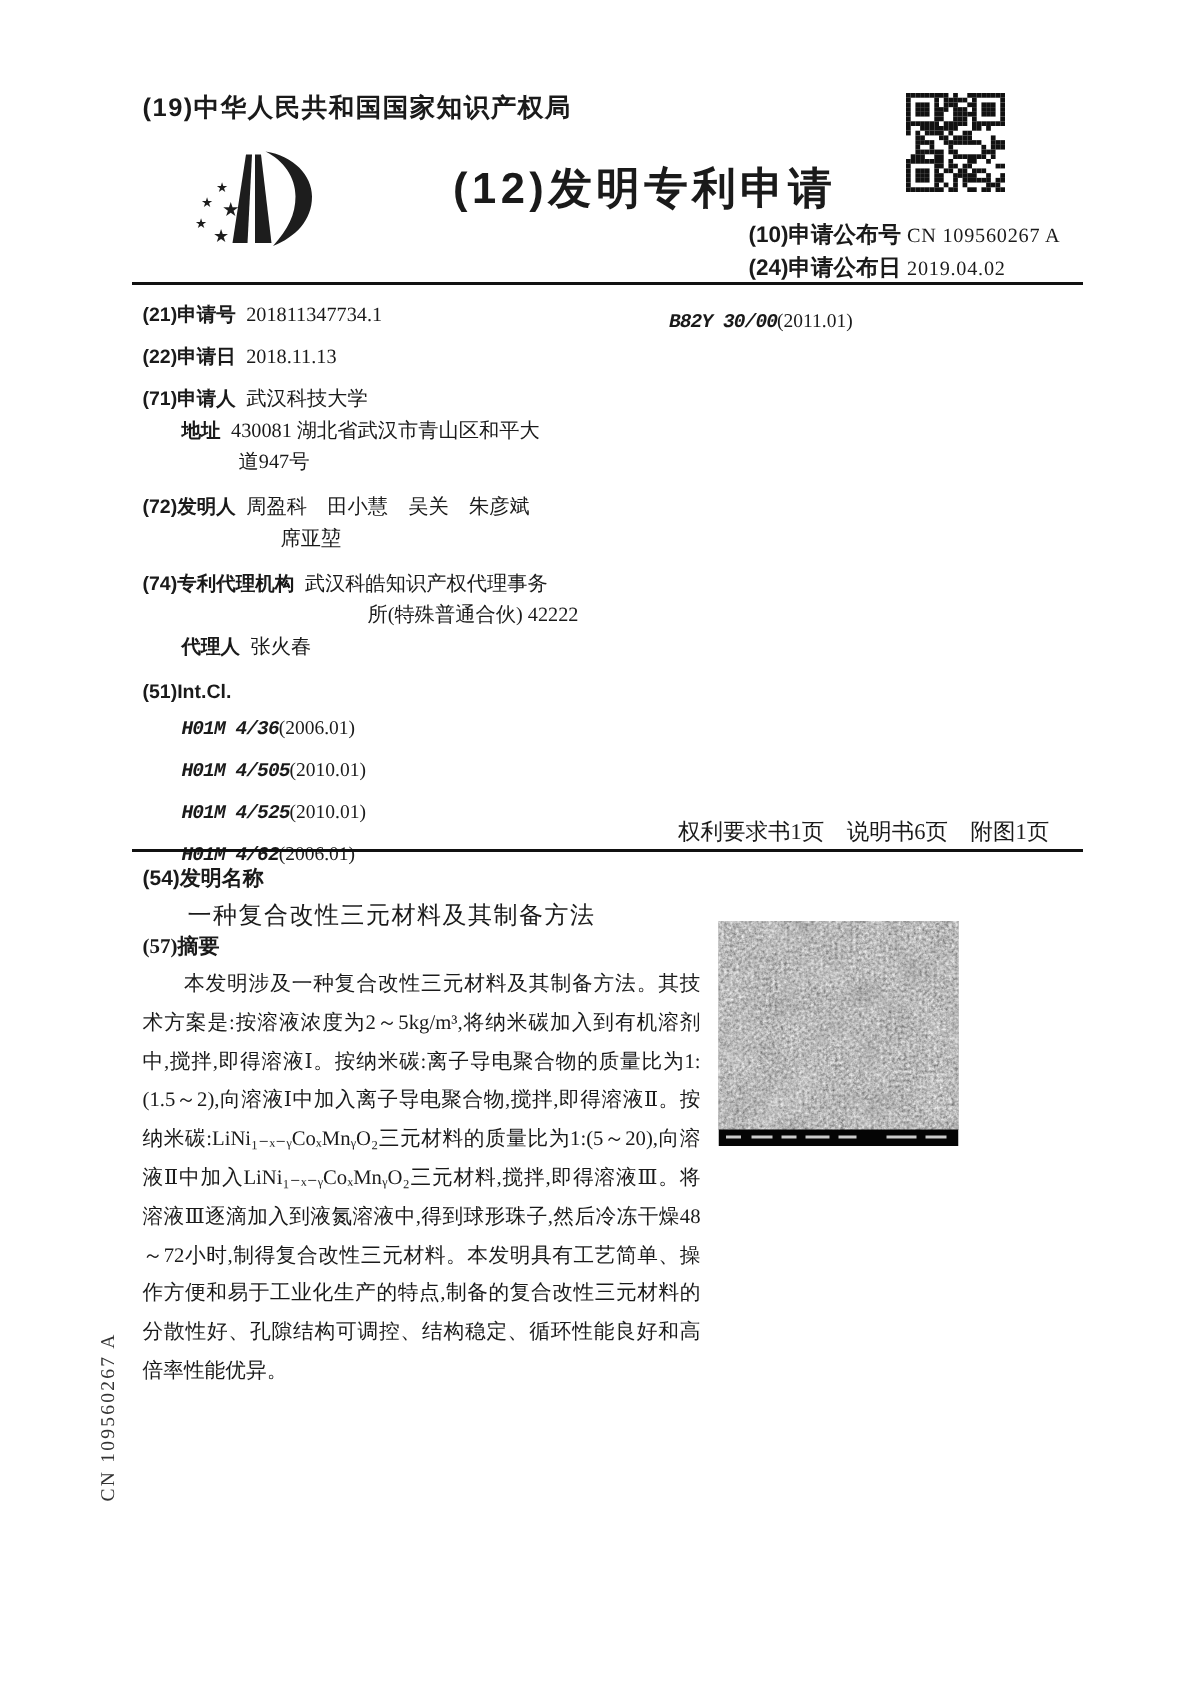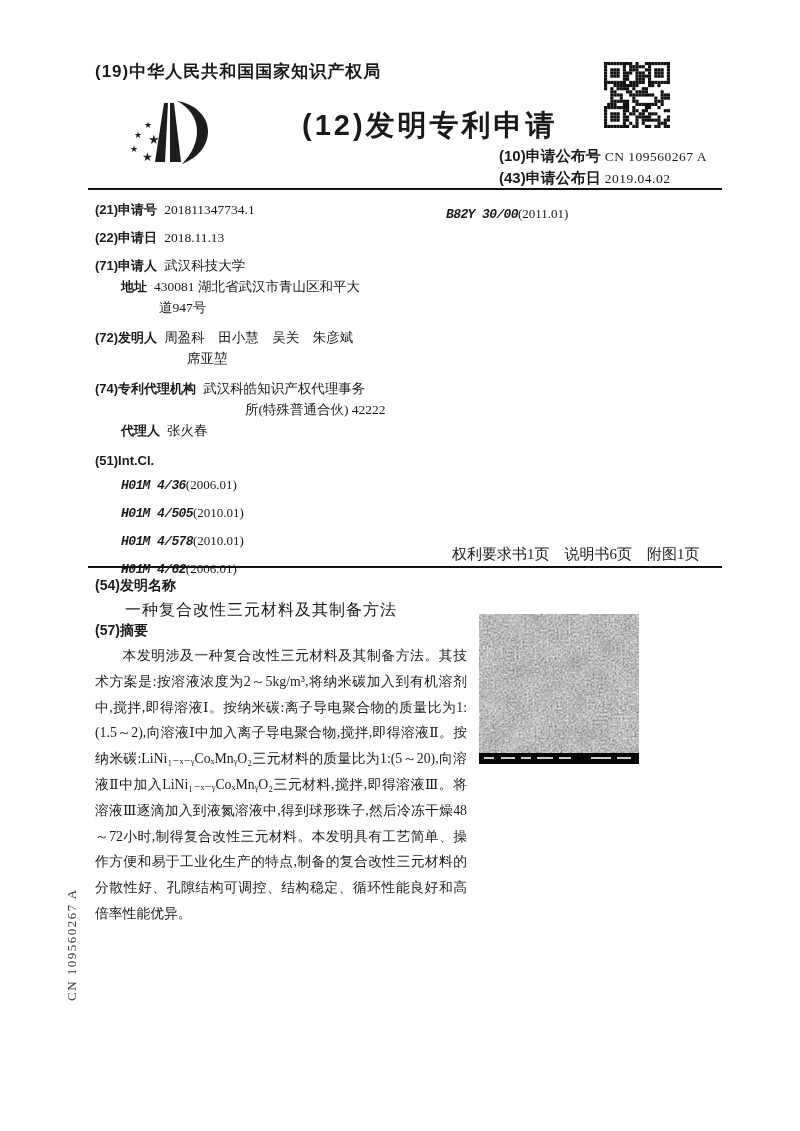--- a/index.html
+++ b/index.html
@@ -38,21 +38,21 @@
     font-family:"Liberation Mono","DejaVu Sans Mono",monospace;
     font-style:italic; font-weight:bold; letter-spacing:-0.6px; font-size:13px;
   }
   .ver { font-size:13px; }
   .cl-line { line-height:27px; white-space:nowrap; }
   .pages-info { left:452px; top:545px; width:266px; font-size:15px; white-space:nowrap; }
 
   
   .s54-label { left:95px;  top:577px; font-size:14px; }
   .s54-title { left:125px; top:600px; font-size:16px; letter-spacing:1px; }
-  .s57-label { left:95px;  top:622px; font-size:14px; }
+  .s57-label { left:95px;  top:622px; font-size:14px;font-family:Liberation Serif, serif; }
   .abstract  {
     left:95px; top:643px; width:372px;
     font-size:13.8px; line-height:25.8px;
     text-align:justify; text-indent:2em;
   }
 
   
   .sem { left:479px; top:614px; width:160px; height:150px; }
 
   
@@ -347,21 +347,21 @@
         <rect x="60" y="60" width="3" height="3"></rect>
       </g>
     </svg>
 
   <div class="abs doc-type heiti">(12)发明专利申请</div>
 
   <div class="abs pub-line" style="top:147px;">
     <span class="lbl heiti">(10)申请公布号</span><span class="val">CN 109560267 A</span>
   </div>
   <div class="abs pub-line" style="top:169px;">
-    <span class="lbl heiti">(43)申请公布日</span><span class="val">2019.04.02</span>
+    <span class="lbl heiti">(24)申请公布日</span><span class="val">2019.04.02</span>
   </div>
 
   <div class="abs rule" style="top:188px;"></div>
 
   <div class="abs col-left">
     <div class="line">
       <span class="lbl heiti">(21)申请号</span><span class="val">201811347734.1</span>
     </div>
     <div class="line mt8">
       <span class="lbl heiti">(22)申请日</span><span class="val">2018.11.13</span>
@@ -393,21 +393,21 @@
     <div class="line mt10">
       <span class="lbl heiti">(51)Int.Cl.</span>
     </div>
     <div class="cl-line ind1">
       <span class="code">H01M 4/36</span><span class="ver">(2006.01)</span>
     </div>
     <div class="cl-line ind1">
       <span class="code">H01M 4/505</span><span class="ver">(2010.01)</span>
     </div>
     <div class="cl-line ind1">
-      <span class="code">H01M 4/578</span><span class="ver">(2010.01)</span>
+      <span class="code">H01M 4/525</span><span class="ver">(2010.01)</span>
     </div>
     <div class="cl-line ind1">
       <span class="code">H01M 4/62</span><span class="ver">(2006.01)</span>
     </div>
   </div>
 
   <div class="abs col-right">
     <div class="cl-line">
       <span class="code">B82Y 30/00</span><span class="ver">(2011.01)</span>
     </div>

